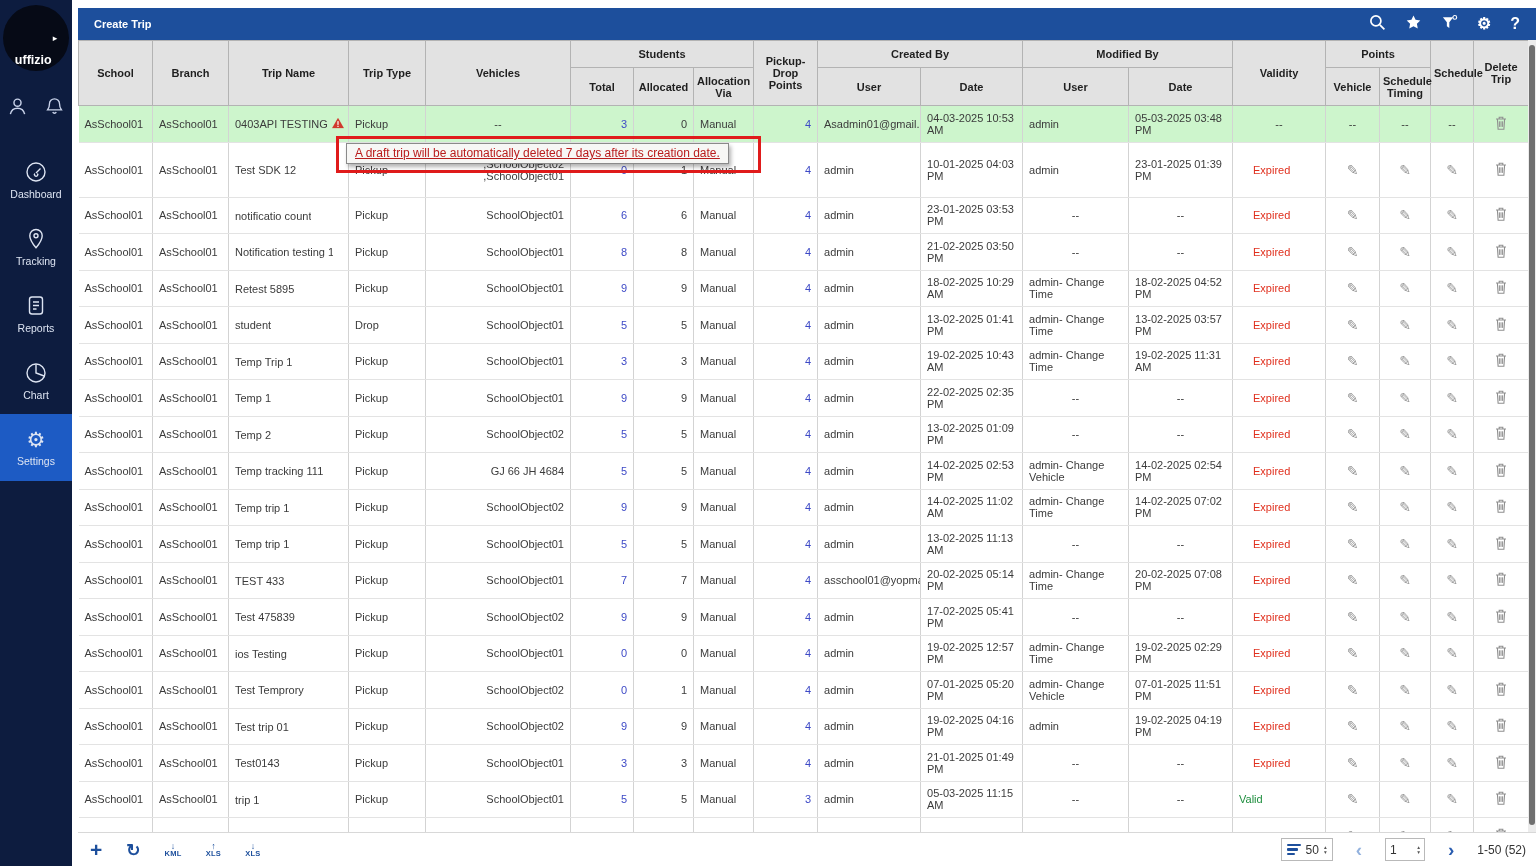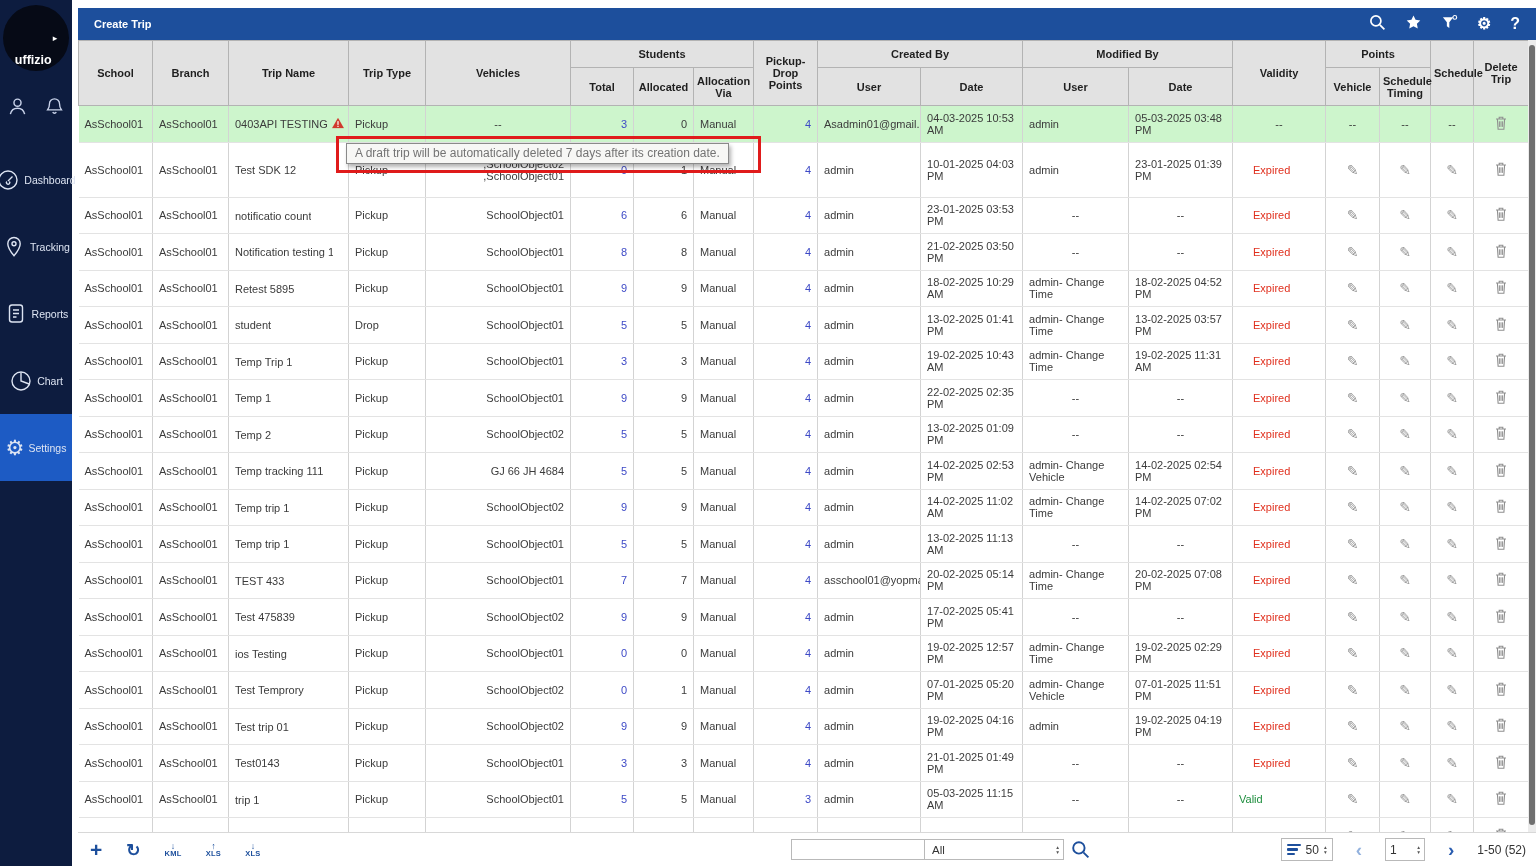--- a/index.html
+++ b/index.html
@@ -7,21 +7,21 @@
   body { font-family:"Liberation Sans", sans-serif; }
   .app { position:relative; width:1536px; height:866px; background:#fff; overflow:hidden; }
 
   
   .sidebar { position:absolute; left:0; top:0; width:72px; height:866px; background:var(--sidebar); z-index:3; }
   .logo { position:absolute; top:5px; left:3px; width:66px; height:66px; border-radius:50%; background:#060a16; display:flex; align-items:center; justify-content:center; gap:1px; }
   .logo .logo-text { color:#fff; font-size:12.5px; font-weight:bold;margin-top:44px; }
   .logo .logo-arrow { color:#fff; font-size:9px; }
   .sb-icons { position:absolute; top:96px; left:0; width:72px; display:flex; justify-content:center; gap:16px; }
   .nav { position:absolute; top:146px; left:0; width:72px; }
-  .nav-item { height:67px; display:flex; flex-direction:row; align-items:center; justify-content:center; gap:4px; color:#dde4f2; font-size:10.5px; cursor:pointer; }
+  .nav-item { height:67px; display:flex; flex-direction:column; align-items:center; justify-content:center; gap:4px; color:#dde4f2; font-size:10.5px; cursor:pointer; }
   .nav-item.active { background:var(--active_item); }
   .nav-item svg, .sb-icons svg { display:block; }
   .gear-glyph { font-size:21px; line-height:22px; color:#dde4f2; }
 
   
   .topbar { position:absolute; left:78px; top:8px; right:0; height:32px; background:var(--header_bar); display:flex; align-items:center; color:#fff; z-index:4; }
   .topbar h1 { font-size:11px; font-weight:bold; margin-left:16px; }
   .topbar-icons { margin-left:auto; margin-right:16px; display:flex; gap:19px; align-items:center; }
   .topbar-icons .tb-glyph { color:#fff; font-size:16px; font-weight:bold; line-height:16px; cursor:pointer; }
 
@@ -42,21 +42,21 @@
   td.valid { color:var(--valid); }
   td.nowrap { white-space:nowrap; overflow:hidden; }
   td.tripname { position:relative; }
   td.tripname .tname { display:inline-block; max-width:98px; white-space:nowrap; overflow:hidden; vertical-align:middle; }
   td.tripname .warn { position:absolute; right:4px; top:50%; transform:translateY(-50%); cursor:pointer; }
   .pencil { font-size:14px; color:#8f8f8f; cursor:pointer; }
   .trash { cursor:pointer; }
 
   
   .annotation { position:absolute; left:336px; top:136px; width:425px; height:37px; border:3px solid var(--annotation); z-index:6; }
-  .tooltip { position:absolute; left:7px; top:4px; background:#f7f7f5; border:1px solid #8a8a8a; box-shadow:2px 3px 4px rgba(0,0,0,.3); font-size:12px; color:#737373; padding:2px 8px 3px 8px; white-space:nowrap; }
+  .tooltip { position:absolute; left:7px; top:4px; background:#f7f7f5; border:1px solid #8a8a8a; box-shadow:2px 3px 4px rgba(0,0,0,.3); font-size:12px; color:#b91c1c; padding:2px 8px 3px 8px; white-space:nowrap;text-decoration:underline; }
 
   
   .vscroll { position:absolute; right:0; top:40px; width:8px; height:792px; background:#ececec; z-index:2; }
   .vthumb { position:absolute; left:1px; top:5px; width:6px; height:780px; background:#6f6f6f; border-radius:3px; }
 
   
   footer { position:absolute; left:78px; right:0; bottom:0; height:34px; background:#fff; border-top:1px solid #d8d8d8; z-index:4; }
   .footer-left { position:absolute; left:12px; top:0; height:34px; display:flex; align-items:center; gap:24px; color:var(--header_bar); }
   .f-plus { font-size:21px; font-weight:bold; line-height:20px; cursor:pointer; }
   .f-refresh { font-size:17px; font-weight:bold; cursor:pointer; }
@@ -853,36 +853,20 @@
       <span class="f-export">
         <span class="arr">↑</span>
         <span class="lbl">XLS</span>
       </span>
       <span class="f-export">
         <span class="arr">↓</span>
         <span class="lbl">XLS</span>
       </span>
     </div>
 
-    <div class="footer-search">
-      <input type="text" style="">
-      <div class="col-select">
-        <span>All</span>
-        <span class="spinner">
-          <span>▴</span>
-            <span>▾</span>
-        </span>
-      </div>
-      <span class="f-mag">
-        <svg width="19" height="19" viewBox="0 0 20 20">
-            <circle cx="8.3" cy="8.3" r="6" fill="none" stroke="#1d4f9c" stroke-width="2"></circle>
-            <line x1="13" y1="13" x2="18.3" y2="18.3" stroke="#1d4f9c" stroke-width="2"></line>
-          </svg>
-      </span>
-    </div>
 
     <div class="pager">
       <div class="size-box">
         <span class="bars">
             <div class="b1"></div>
             <div class="b2"></div>
             <div class="b3"></div>
           </span>
         <span>50</span>
         <span class="spinner">

